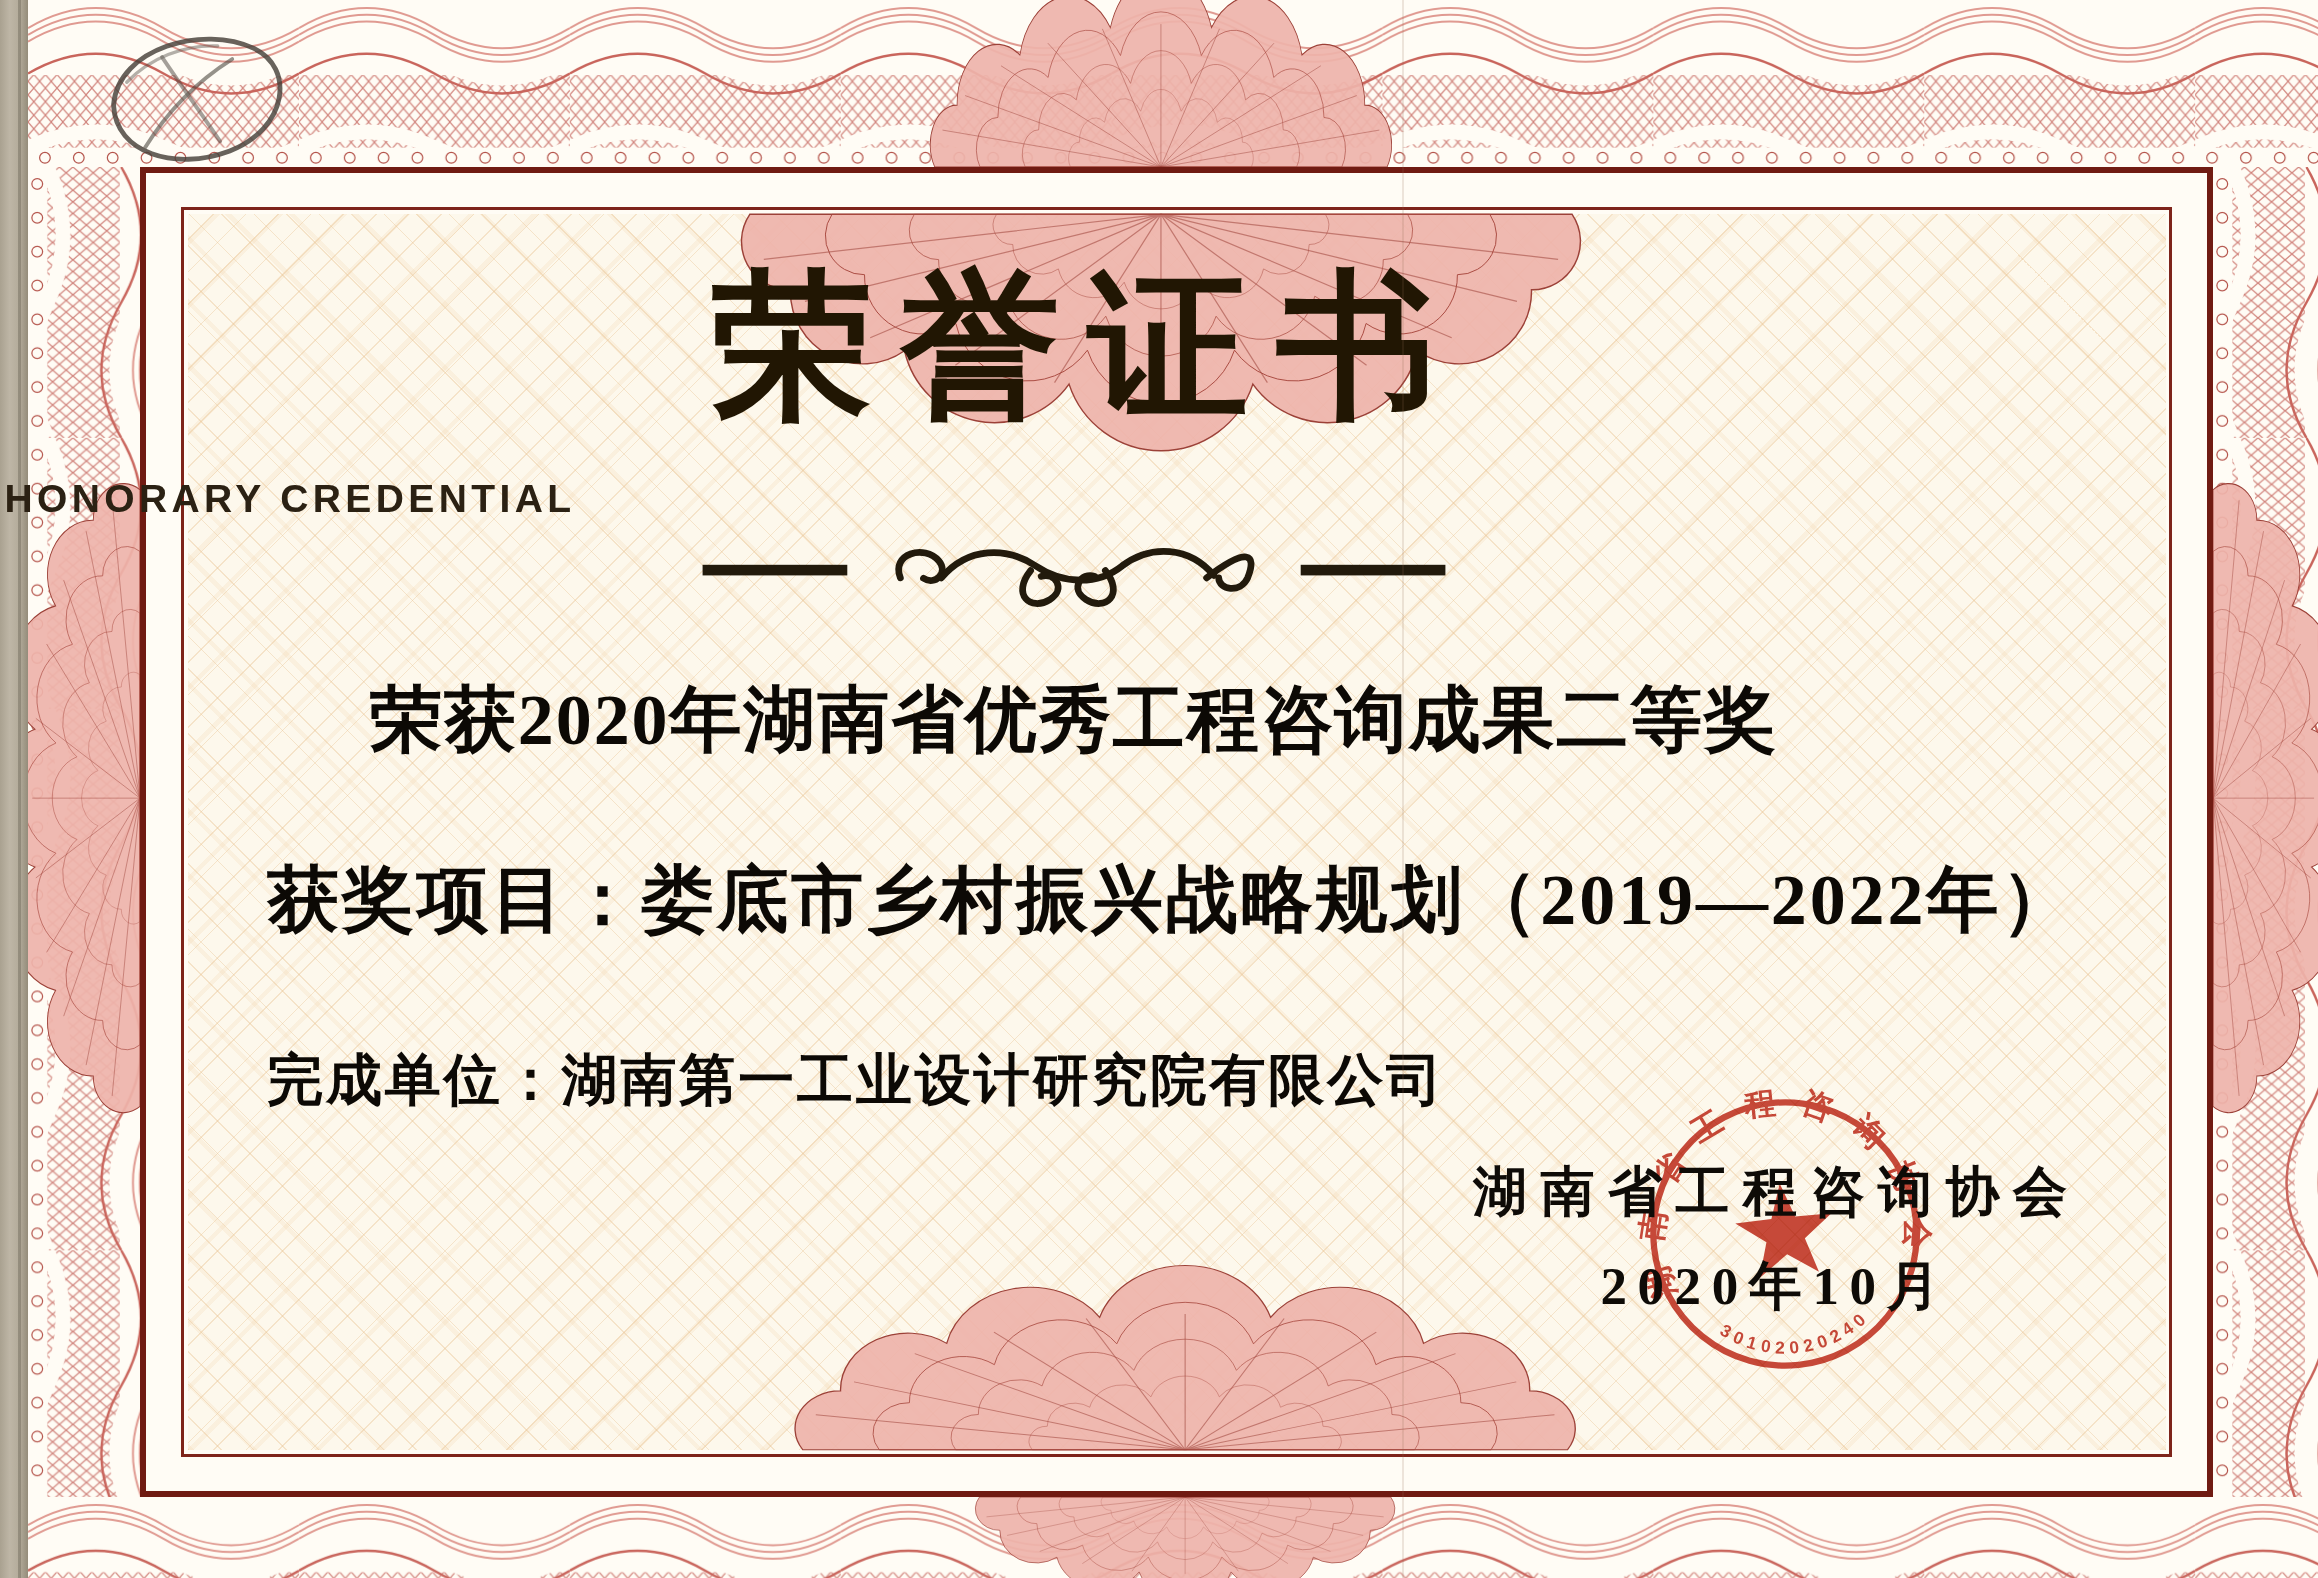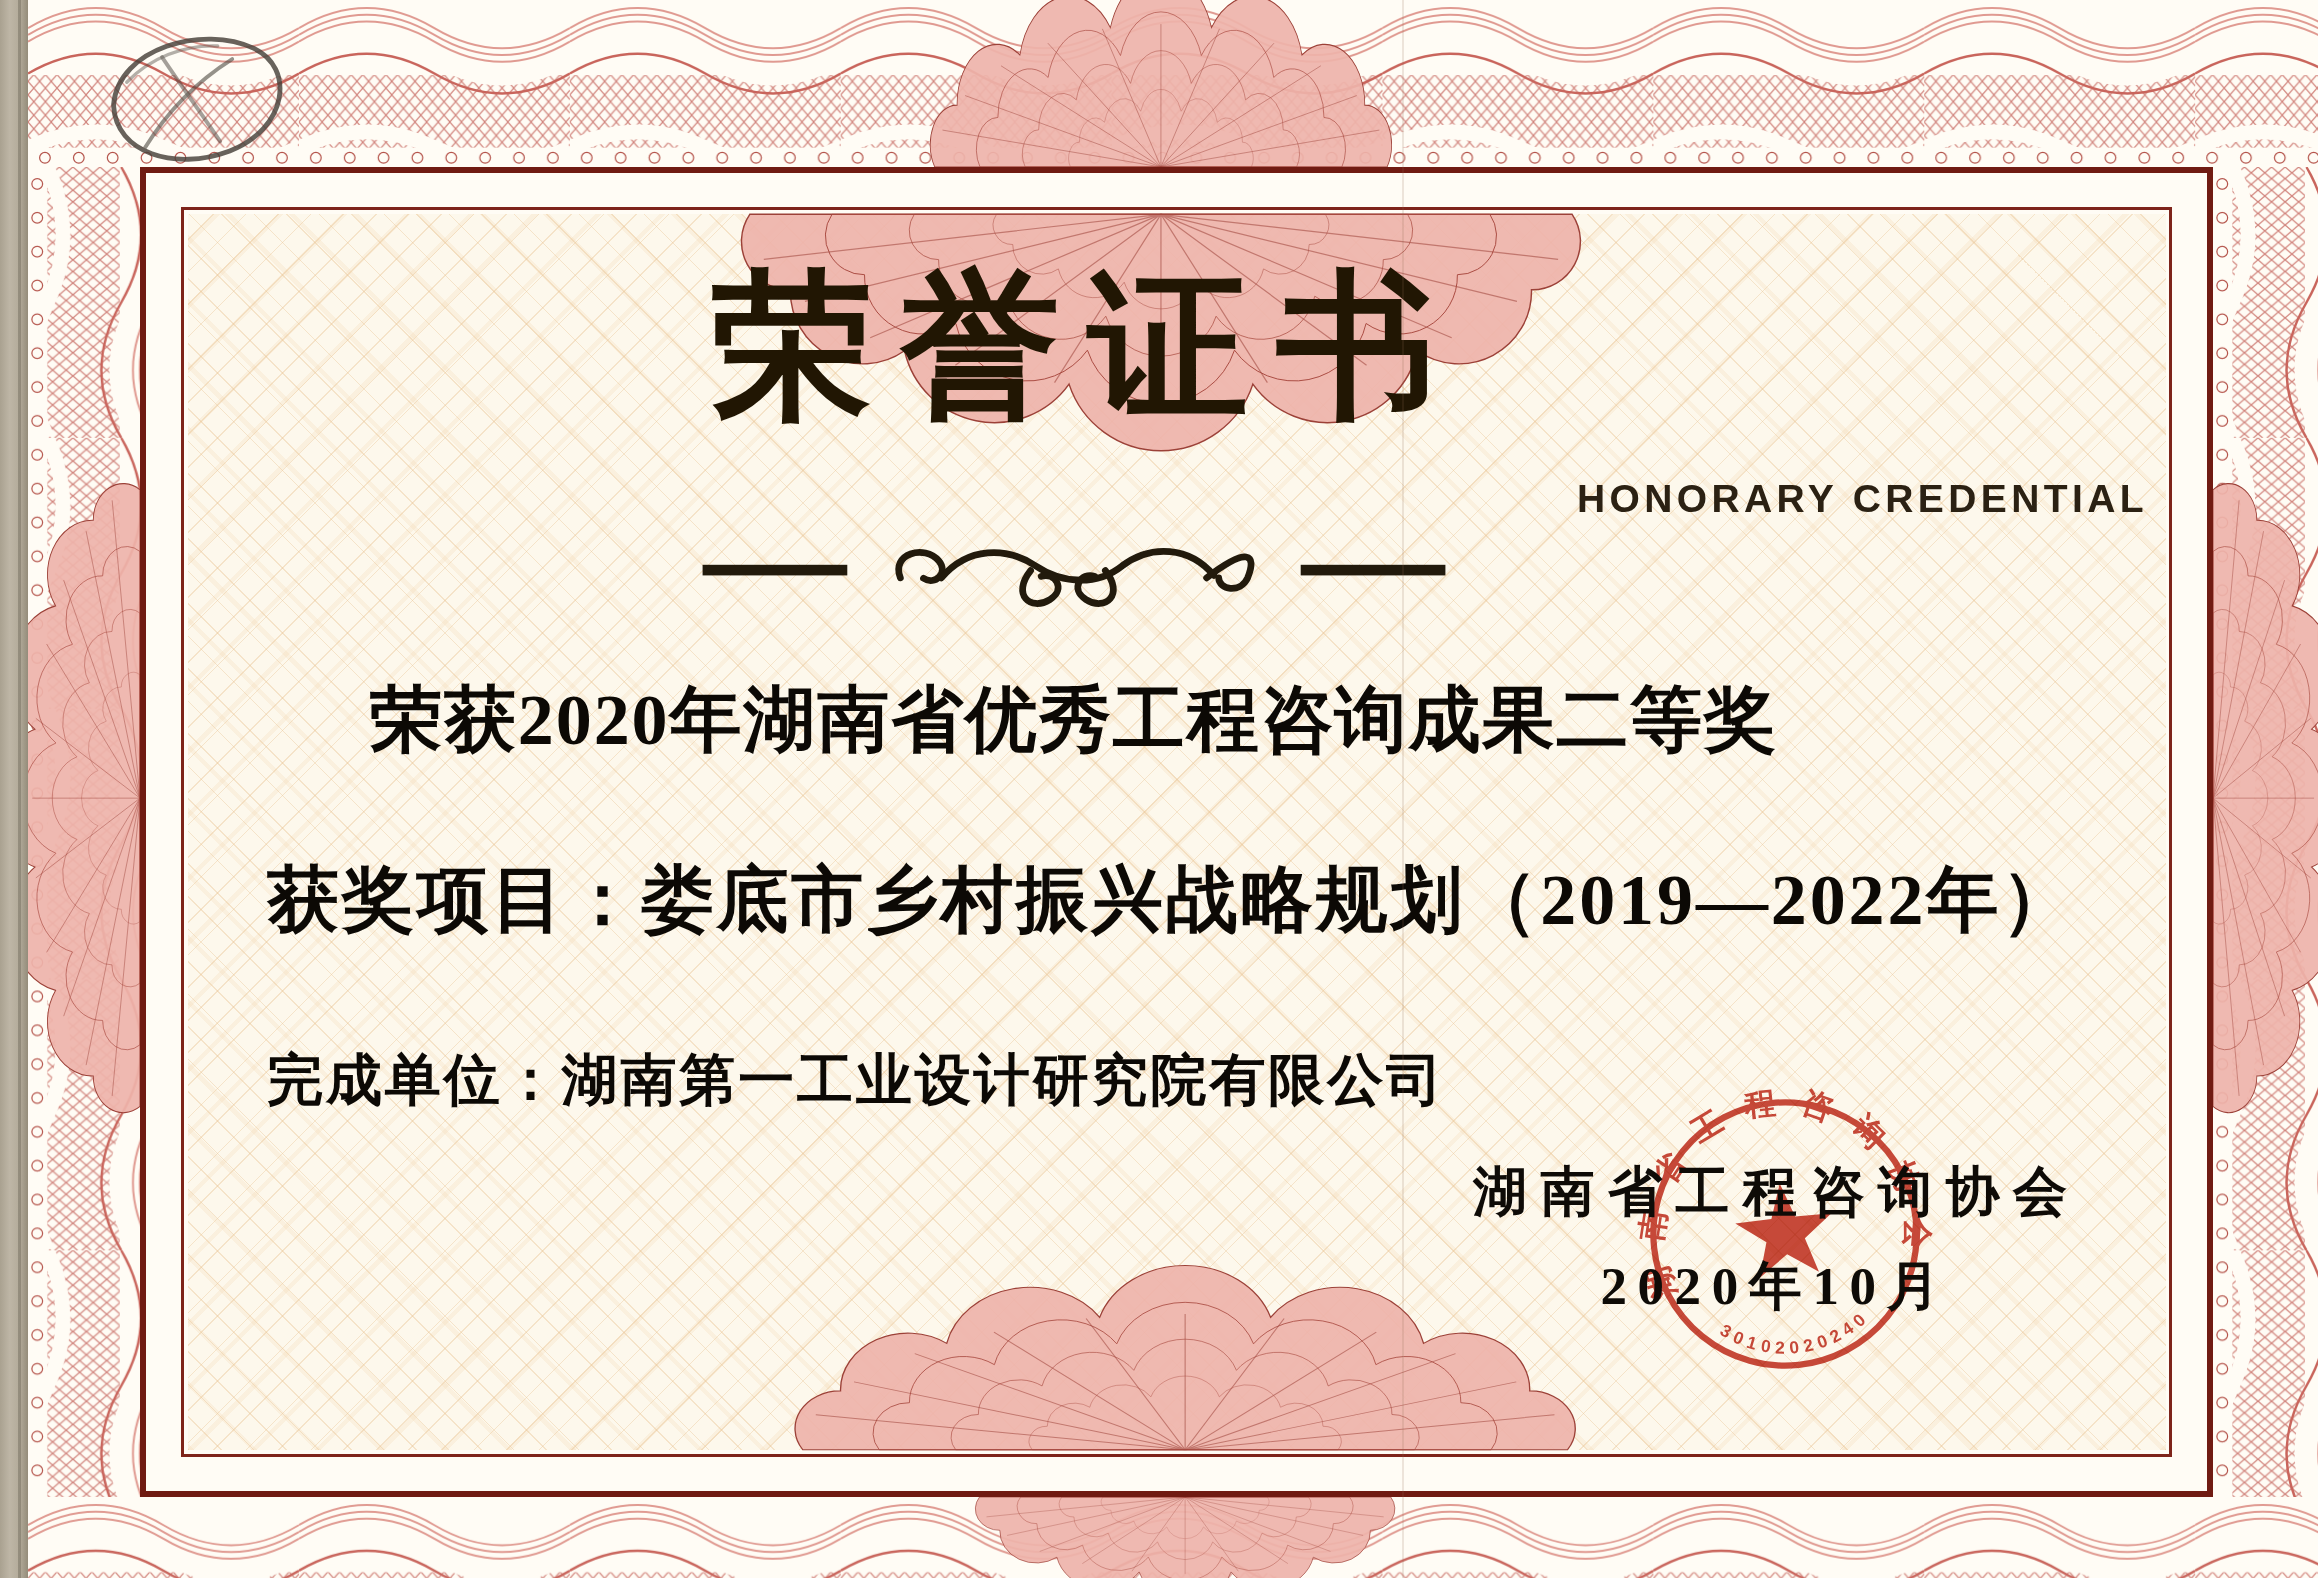--- a/index.html
+++ b/index.html
@@ -31,21 +31,21 @@
         repeating-linear-gradient(-45deg, rgba(233,196,148,.40) 0 1.1px, transparent 1.1px 23px),
         repeating-linear-gradient(45deg,  rgba(240,208,165,.20) 0 4.4px,  transparent 4.4px 45px),
         repeating-linear-gradient(-45deg, rgba(240,208,165,.20) 0 4.4px,  transparent 4.4px 45px);
       z-index:1;}
   .fan-layer{position:absolute;left:0;top:0;width:2319px;height:1579px;z-index:2;pointer-events:none;}
   
   .text-layer{position:absolute;left:0;top:0;width:2148px;height:1579px;z-index:5;}
   .text-layer > *{position:absolute;white-space:nowrap;line-height:1;}
   .title{left:0;right:0;top:267px;text-align:center;font-size:160px;font-weight:900;
          letter-spacing:28px;text-indent:28px;color:#211603;}
-  .subtitle{left:0;right:0;top:479px;text-align:right;
+  .subtitle{left:0;right:0;top:479px;text-align:left;
       font-family:"Liberation Sans","DejaVu Sans",sans-serif;
       font-size:39px;font-weight:bold;letter-spacing:4.4px;text-indent:4.4px;color:#2b2113;}
   .flourish{left:50%;top:532px;transform:translateX(-50%);}
   .award{left:0;right:0;top:684px;text-align:center;font-size:72px;font-weight:900;color:#0c0905;letter-spacing:1.9px;}
   .field-a{left:267px;top:864px;font-size:72px;font-weight:900;color:#0c0905;letter-spacing:2.9px;}
   .field-b{left:267px;top:1052px;font-size:56px;font-weight:900;color:#0c0905;letter-spacing:2.9px;}
   .issue-block{left:1451px;top:1165px;width:638px;text-align:center;}
   .issuer{font-size:54px;font-weight:900;color:#0e0b07;letter-spacing:13.5px;text-indent:13.5px;white-space:nowrap;}
   .issue-date{margin-top:41px;font-size:53px;font-weight:900;color:#0e0b07;letter-spacing:10.6px;text-indent:10.6px;white-space:nowrap;}
   

